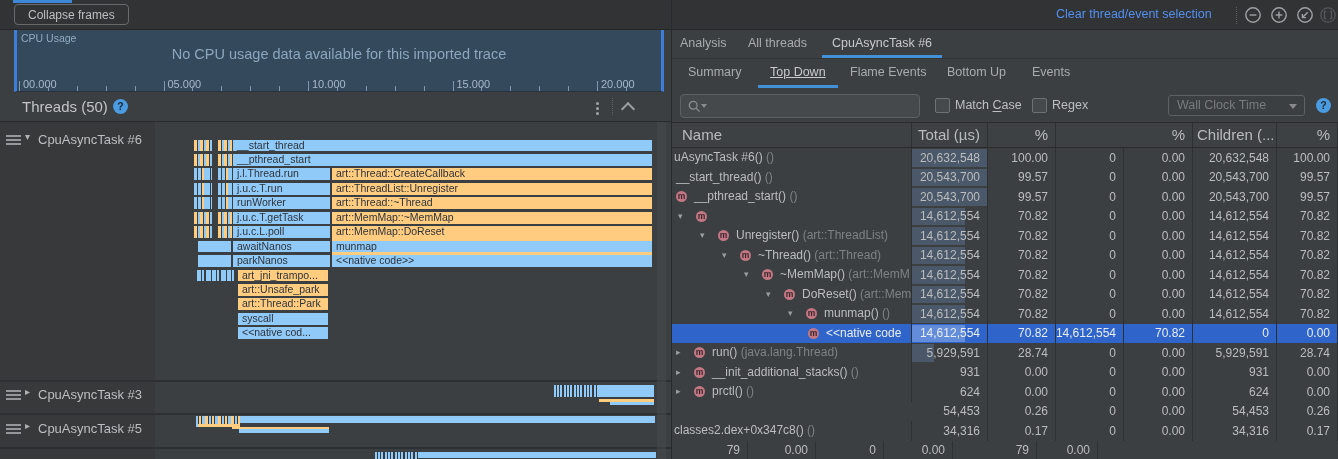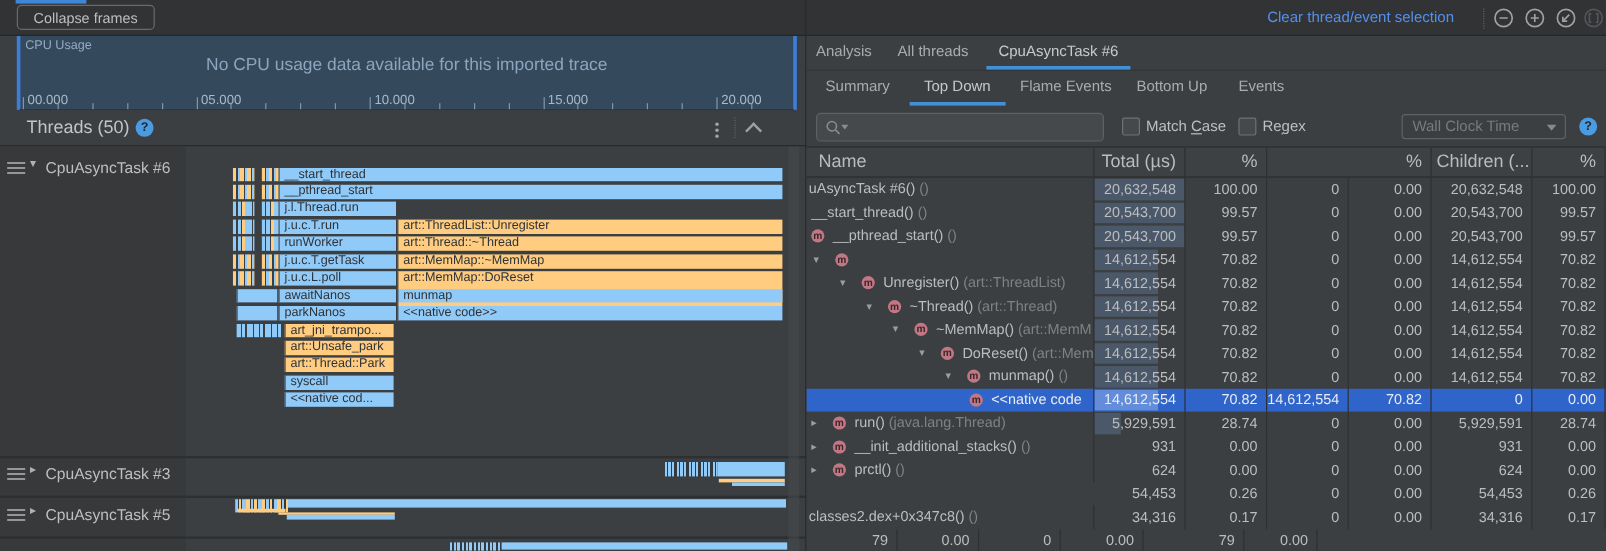--- a/index.html
+++ b/index.html
@@ -163,20 +163,21 @@
   <div class="abs" id="collapse-chevron" style="left:623px;top:12px;"></div>
 </div>
 <div class="abs" id="threads-underline"></div>
 
 <div class="abs" id="threads-body">
   <div class="abs" id="thread-label-col"></div>
   <div class="abs" id="flame" style="left:0;top:0;width:672px;height:337px;">
       <div class="fseg fb" style="left: 232px; top: 31.95px; width: 420px; height: 11.8px;">__pthread_start</div>
       <div class="fseg fb" style="left: 232px; top: 17.5px; width: 420px; height: 11.8px;">__start_thread</div>
       <div class="fseg fb" style="left: 232px; top: 46.4px; width: 98px; height: 11.8px;">j.l.Thread.run</div>
+      <div class="fseg fo" style="left: 331px; top: 46.4px; width: 321px; height: 11.8px;">art::Thread::CreateCallback</div>
       <div class="fseg fb" style="left: 232px; top: 60.85px; width: 98px; height: 11.8px;">j.u.c.T.run</div>
       <div class="fseg fo" style="left: 331px; top: 60.85px; width: 321px; height: 11.8px;">art::ThreadList::Unregister</div>
       <div class="fseg fb" style="left: 232px; top: 75.3px; width: 98px; height: 11.8px;">runWorker</div>
       <div class="fseg fo" style="left: 331px; top: 75.3px; width: 321px; height: 11.8px;">art::Thread::~Thread</div>
       <div class="fseg fb" style="left: 232px; top: 89.75px; width: 98px; height: 11.8px;">j.u.c.T.getTask</div>
       <div class="fseg fo" style="left: 331px; top: 89.75px; width: 321px; height: 11.8px;">art::MemMap::~MemMap</div>
       <div class="fseg fb" style="left: 232px; top: 104.2px; width: 98px; height: 11.8px;">j.u.c.L.poll</div>
       <div class="fseg fo" style="left: 331px; top: 104.2px; width: 321px; height: 29px;">art::MemMap::DoReset</div>
       <div class="fseg fb" style="left: 197px; top: 118.65px; width: 34px; height: 11.8px;"></div>
       <div class="fseg fb" style="left: 232px; top: 118.65px; width: 98px; height: 11.8px;">awaitNanos</div>
@@ -236,21 +237,21 @@
 <div class="abs" id="panel-divider"></div>
 
 <div class="abs" id="tabs-bar">
     <div class="tab" style="left: 8px;">Analysis</div>
     <div class="tab" style="left: 76px;">All threads</div>
     <div class="tab active" style="left: 160px;">CpuAsyncTask #6</div>
     <div class="tab-underline" style="left: 150px; width: 120px;"></div>
   </div>
 <div class="abs" id="subtabs-bar">
     <div class="tab" style="left: 16px;">Summary</div>
-    <div class="tab active" style="left: 98px;">Top Down</div>
+    <div class="tab active" style="left: 98px; text-decoration: underline;">Top Down</div>
     <div class="tab" style="left: 178px;">Flame Events</div>
     <div class="tab" style="left: 275px;">Bottom Up</div>
     <div class="tab" style="left: 360px;">Events</div>
     <div class="tab-underline" style="left: 86px; width: 80px;"></div>
   </div>
 
 <div class="abs" id="filter-row">
   <div class="abs" id="search-box">
     <svg class="abs" style="left:6px;top:4px;" width="16" height="15" viewBox="0 0 16 15">
       <circle cx="6.2" cy="6.2" r="3.9" fill="none" stroke="#8A8D8F" stroke-width="1.3"></circle>

